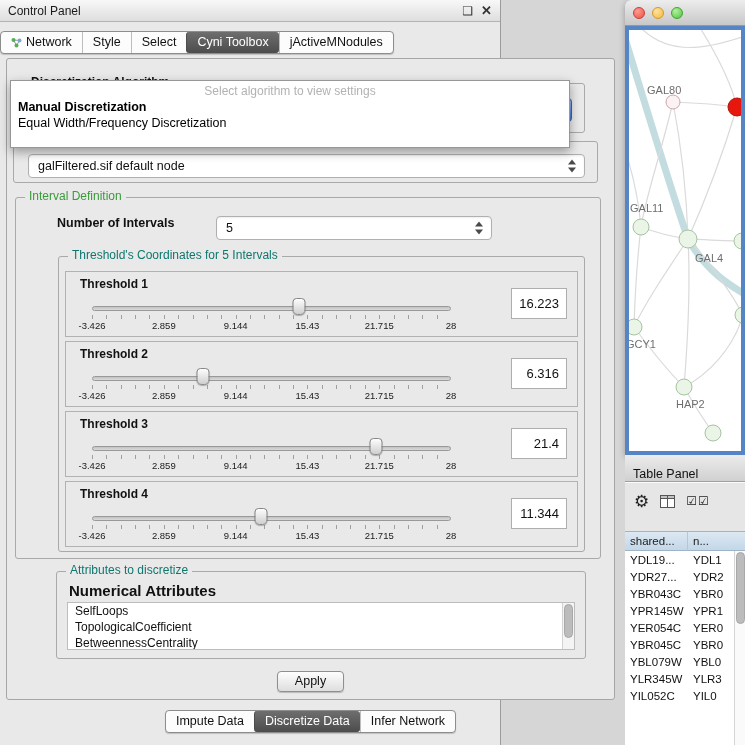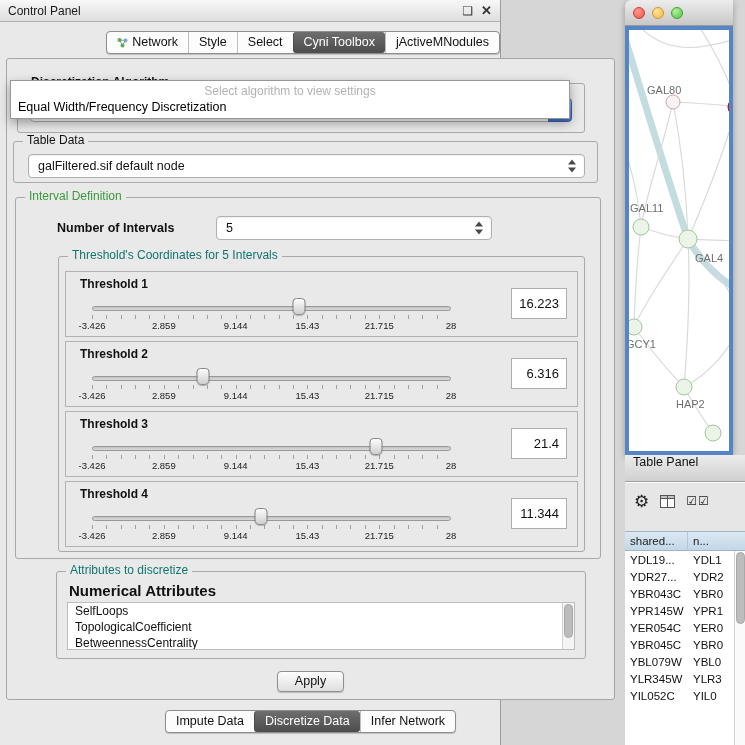--- a/index.html
+++ b/index.html
@@ -7,21 +7,21 @@
 body{font-family:"Liberation Sans",sans-serif;background:#d6d6d6;position:relative;font-size:12px;color:#111;-webkit-font-smoothing:antialiased}
 
 
 #control-window{position:absolute;left:0;top:0;width:501px;height:745px;background:#e9e9e9;border-right:1px solid #9c9c9c}
 .titlebar{height:22px;background:linear-gradient(#f8f8f8,#dedede);border-bottom:1px solid #b3b3b3;display:flex;align-items:center;padding:0 8px;font-size:12px;color:#1a1a1a}
 .titlebar .spacer{flex:1}
 .win-btn{font-size:12px;color:#333;margin-left:8px;cursor:default;line-height:12px}
 .win-btn.close{font-weight:bold;font-size:13px}
 
 
-.tabrow{display:flex;justify-content:flex-end;margin-top:9px}
+.tabrow{display:flex;justify-content:flex-start;margin-top:9px}
 .seg{display:inline-flex;border:1px solid #8d8d8d;border-radius:4px;background:#fcfcfc;overflow:hidden;box-shadow:0 1px 1px rgba(0,0,0,.18)}
 .seg .tab{padding:3px 10px 4px;font-size:12.5px;color:#111;border-left:1px solid #bdbdbd;display:flex;align-items:center;gap:4px;white-space:nowrap}
 .seg .tab:first-child{border-left:none}
 .seg .tab.sel{background:linear-gradient(#6e6e6e,#4c4c4c);color:#fff;border-left-color:#4c4c4c;border-radius:3px}
 .net-ic{display:inline-flex;align-items:center}
 
 
 #main-panel{position:absolute;left:6px;top:58px;width:609px;height:642px;border:1px solid #a6a6a6;border-radius:3px;background:#e9e9e9}
 
 
@@ -42,21 +42,21 @@
 .blue-cap i{display:block;width:0;height:0;border-left:3.5px solid transparent;border-right:3.5px solid transparent}
 .blue-cap .up{border-bottom:4px solid #fff}
 .blue-cap .dn{border-top:4px solid #fff}
 
 
 #algo-group{margin:24px 29px 0 10px;height:50px}
 #algo-group .combo{margin:14px 12px 0 12px}
 #tabledata-group{margin:8px 16px 0 6px;height:42px}
 #tabledata-group .combo{margin:12px 12px 0 14px}
 #interval-group{margin:14px 13px 0 8px;padding-bottom:6px}
-.num-row{display:flex;align-items:center;margin:18px 15px 0 41px}
+.num-row{display:flex;align-items:flex-start;margin:18px 15px 0 41px}
 .num-row .nlab{font-weight:bold;font-size:12.5px;width:159px}
 .num-row .combo{width:276px}
 #thresholds-group{margin:16px 15px 0 42px;padding:14px 6px 0 6px}
 
 
 .tbox{position:relative;border:1px solid #b2b2b2;background:#e9e9e9;height:66px;margin-bottom:4px}
 .tlabel{position:absolute;top:5px;left:14px;font-weight:bold;font-size:12px}
 .slider{position:absolute;left:26px;right:126px;top:26px;height:36px}
 .track{position:absolute;left:0;right:0;top:8px;height:5px;background:linear-gradient(#c2c2c2,#dadada);border:1px solid #999;border-radius:3px}
 .minor{position:absolute;left:0;right:0;top:17px;height:4px;background:repeating-linear-gradient(to right,#9f9f9f 0 1px,transparent 1px 4%)}
@@ -73,42 +73,42 @@
 .vscroll{position:absolute;right:0;top:0;bottom:0;width:12px;background:#f4f4f4;border-left:1px solid #d2d2d2}
 .vthumb{position:absolute;top:1px;left:1px;width:9px;height:34px;border-radius:5px;background:#bcbcbc;border:1px solid #a8a8a8}
 
 
 .apply-row{text-align:center;margin-top:12px}
 .btn{display:inline-block;padding:2px 17px 3px;border:1px solid #8f8f8f;border-radius:4px;background:linear-gradient(#fefefe,#dedede);font-size:12.5px;box-shadow:0 1px 1px rgba(0,0,0,.2)}
 
 #bottom-tabs{position:absolute;left:0;bottom:12px;width:621px;display:flex;justify-content:center}
 
 
-#algo-popup{position:absolute;left:10px;top:80px;width:560px;background:#fff;border:1px solid #979797;box-shadow:0 4px 10px rgba(0,0,0,.35);z-index:30;font-size:12.5px;padding-bottom:3px}
+#algo-popup{position:absolute;left:10px;top:80px;width:560px;background:#fff;border:1px solid #979797;box-shadow:0 4px 10px rgba(0,0,0,.35);z-index:30;font-size:12.5px;padding-bottom:16px}
 #algo-popup .ph{color:#b2b2b2;text-align:center;padding:3px 0 1px;font-size:12px}
 #algo-popup .opt{padding:1px 7px 1px 7px;color:#000}
 #algo-popup .opt.b{font-weight:bold}
 
 
-#network-window{position:absolute;left:625px;top:0;width:108px;height:455px;border-radius:6px 0 0 0;overflow:hidden;box-shadow:0 2px 6px rgba(0,0,0,.3)}
+#network-window{position:absolute;left:625px;top:0;width:120px;height:455px;border-radius:6px 0 0 0;overflow:hidden;box-shadow:0 2px 6px rgba(0,0,0,.3)}
 #network-titlebar{height:26px;background:linear-gradient(#ededed,#c8c8c8);border-bottom:1px solid #979797;display:flex;align-items:center;padding-left:8px;gap:7px;border-radius:6px 0 0 0}
 .light{width:12px;height:12px;border-radius:50%}
 .light.red{background:radial-gradient(circle at 35% 30%,#ff9a90,#ee5248);border:1px solid #c64036}
 .light.yellow{background:radial-gradient(circle at 35% 30%,#ffe2a0,#f5b93c);border:1px solid #cf9a2c}
 .light.green{background:radial-gradient(circle at 35% 30%,#b2f0a0,#52c43e);border:1px solid #43a232}
 #network-canvas{height:429px;border:4px solid #5585c4;border-top-width:4px;background:#fff;position:relative;overflow:hidden}
 .edge{fill:none;stroke:#dadada;stroke-width:1.2}
 .edge.thick{stroke:#b9d6da;stroke-width:7;opacity:.85}
 .node.green{fill:#eaf5e7;stroke:#a5c4a0;stroke-width:1}
 .node.pink{fill:#fbf2f3;stroke:#cfa4ac;stroke-width:1}
 .node.red{fill:#e8170e;stroke:#b3120b;stroke-width:1}
 .nlabel{font-size:11px;fill:#6e6e6e;font-family:"Liberation Sans",sans-serif}
 
 
-#table-panel-bar{position:absolute;left:625px;top:455px;width:120px;height:27px;background:linear-gradient(#ececec,#d0d0d0);border-bottom:1px solid #9f9f9f;display:flex;align-items:flex-start;padding-left:8px;font-size:12.5px;color:#111}
+#table-panel-bar{position:absolute;left:625px;top:455px;width:120px;height:27px;background:linear-gradient(#ececec,#d0d0d0);border-bottom:1px solid #9f9f9f;display:flex;align-items:flex-end;padding-left:8px;font-size:12.5px;color:#111}
 #table-window{position:absolute;left:625px;top:482px;width:120px;height:253px;background:#e6e6e6;border-top:1px solid #fbfbfb}
 .tp-toolbar{height:36px;display:flex;align-items:center;gap:11px;padding-left:9px}
 .ticon{display:inline-flex;align-items:center;color:#222}
 .ticon.gear{font-size:17px;line-height:17px}
 .ticon.cbs{font-size:12px;letter-spacing:1px}
 .ttable{position:relative;margin-top:12px;height:254px;background:#fff}
 .thead{display:flex;height:20px}
 .th{background:linear-gradient(#dce8f2,#c3d7e8);border-top:1px solid #9fb4c6;border-bottom:1px solid #9fb4c6;font-size:11.5px;display:flex;align-items:center;padding-left:5px;color:#222}
 .tcell{overflow:hidden;white-space:nowrap}
 .c0{width:63px;border-right:1px solid #b7c6d4;flex:none}
@@ -285,20 +285,21 @@
 
     <div class="apply-row">
       <span class="btn">Apply</span>
     </div>
 
   </div>
 
   <div id="algo-popup">
     <div class="ph">Select algorithm to view settings</div>
     <div>
+        <div class="opt b">Manual Discretization</div>
         <div class="opt">Equal Width/Frequency Discretization</div>
       </div>
   </div>
 
   <div class="tabrow" id="bottom-tabs">
     <div class="seg">
         <div class="tab">
           <span>Impute Data</span>
         </div>
         <div class="tab sel">

